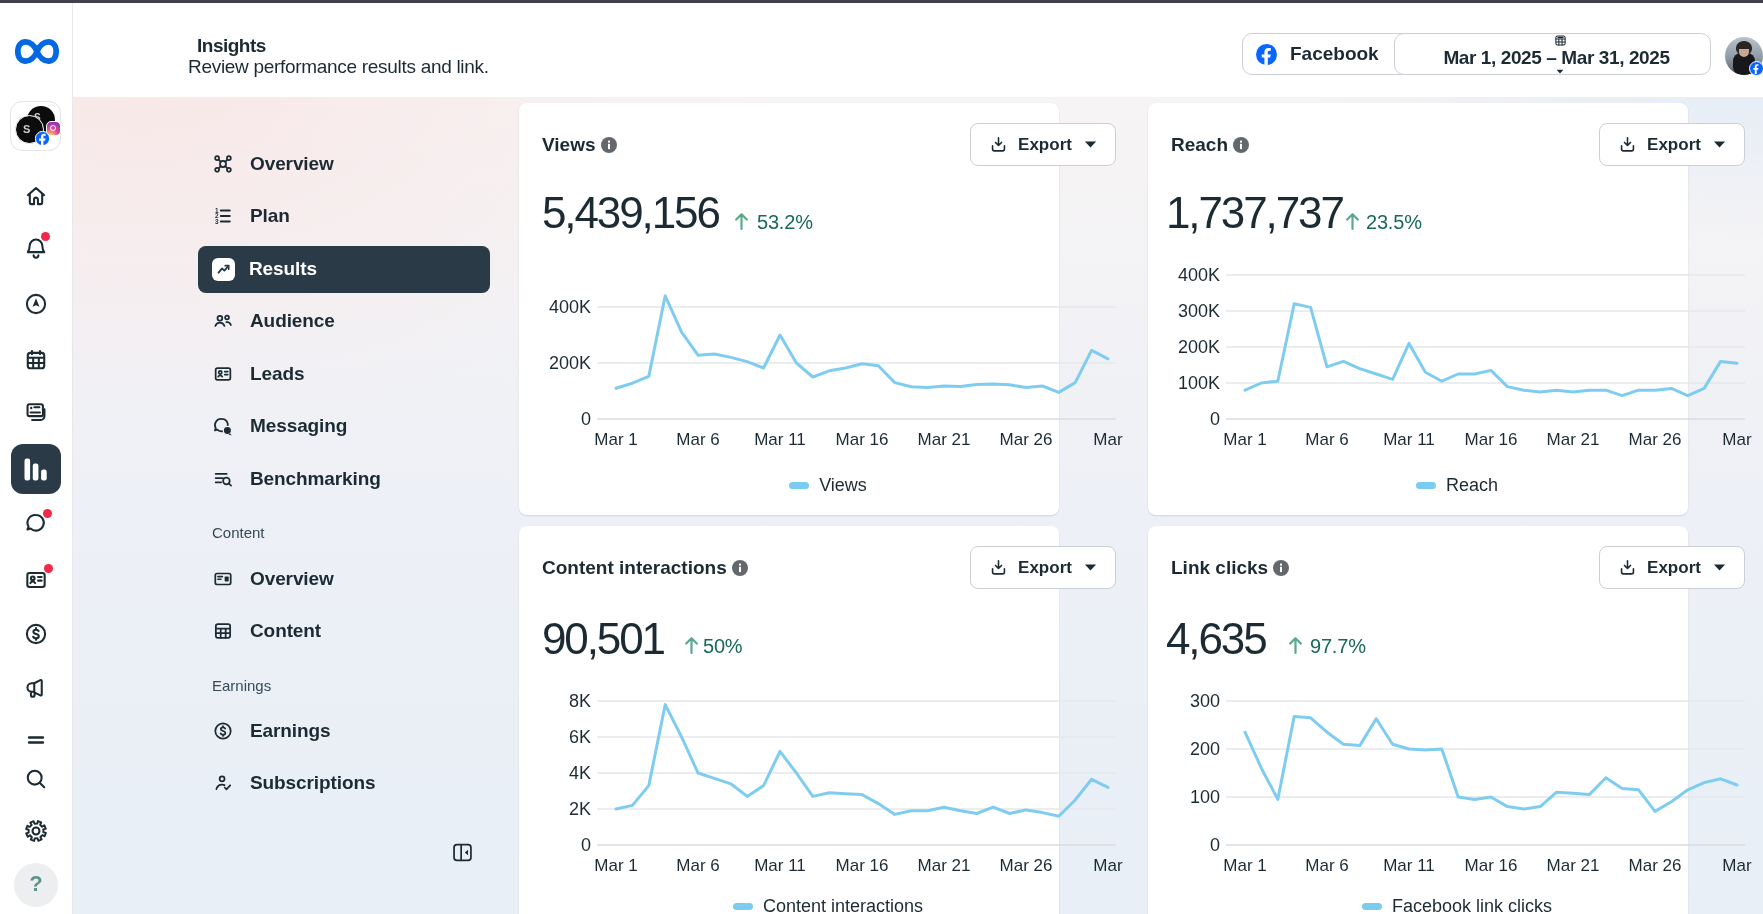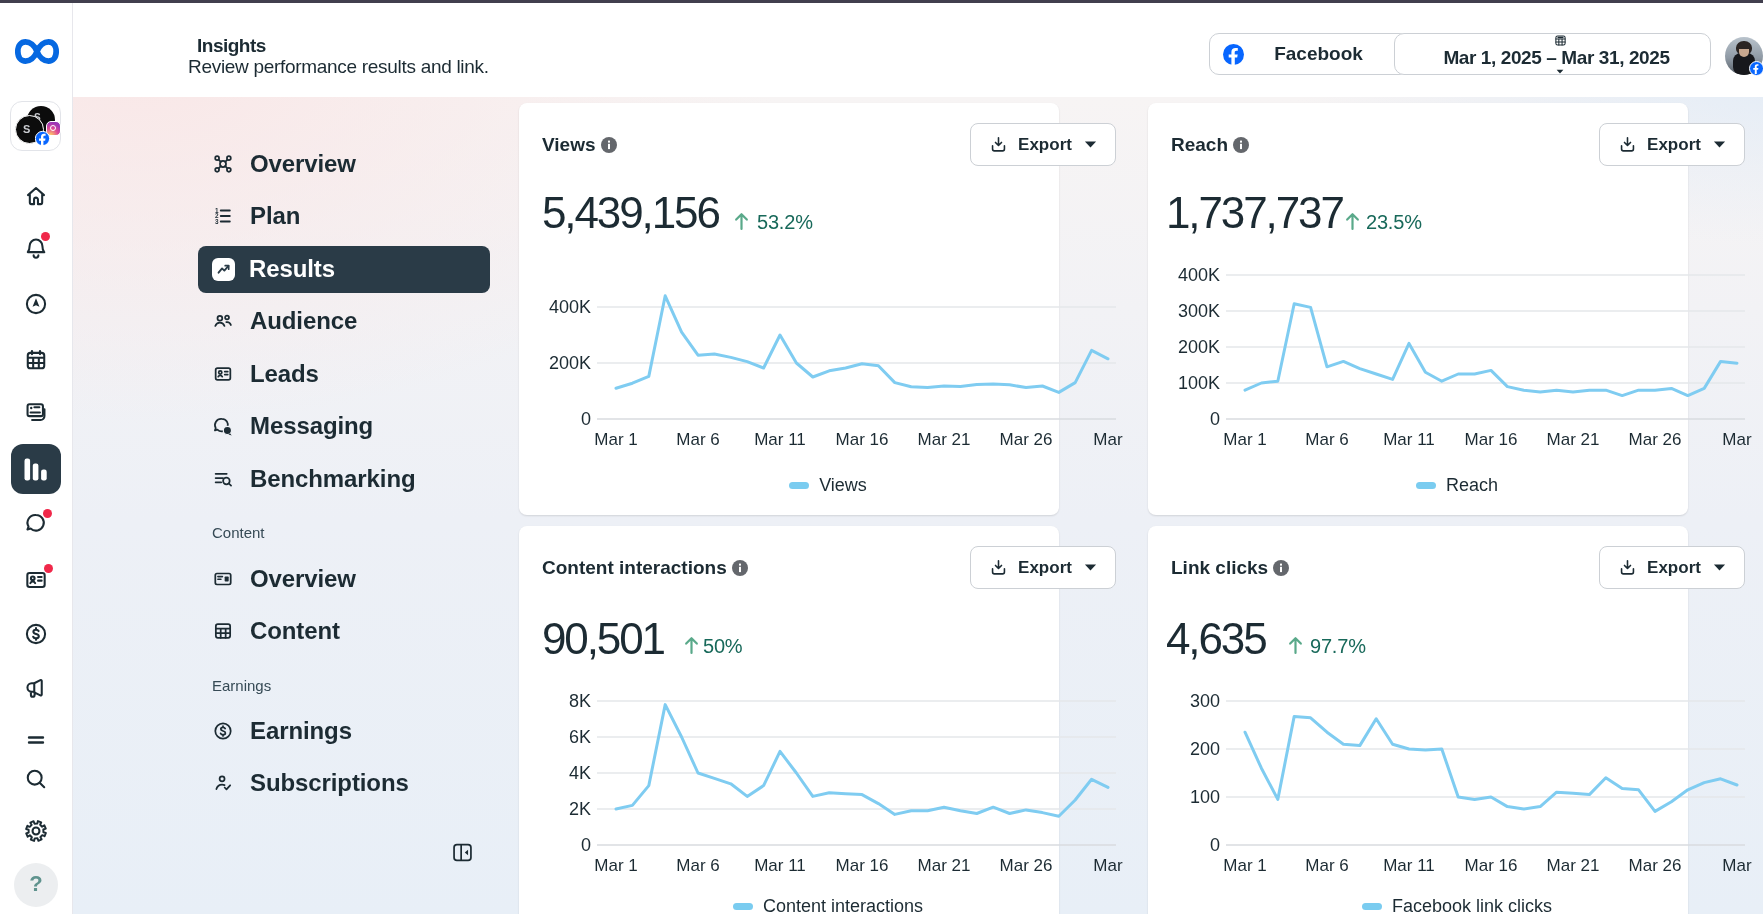--- a/index.html
+++ b/index.html
@@ -10,21 +10,21 @@
 #rail{position:absolute;left:0;top:3px;width:73px;height:911px;background:#fff;border-right:1px solid #e7e7ec;z-index:30;}
 #header{position:absolute;left:73px;top:3px;width:1690px;height:94px;background:#fff;z-index:20;}
 #workspace{position:absolute;left:73px;top:97px;width:1690px;height:817px;
   background:
     radial-gradient(1100px 620px at 4% -4%, rgba(249,231,231,.97) 0%, rgba(249,231,231,0) 58%),
     radial-gradient(760px 270px at 103% -5%, rgba(224,235,247,.95) 0%, rgba(224,235,247,0) 70%),
     linear-gradient(180deg,#f7f4f4 0%,#edf0f6 52%,#e8eff7 100%);
   z-index:1;}
 .navitem{position:absolute;left:125px;width:292px;height:52px;display:flex;align-items:center;border-radius:8px;}
 .navitem .nicon{width:22px;height:22px;margin-left:14px;flex:none;}
-.navitem .nlabel{margin-left:16px;font-size:24px;font-weight:700;color:#1c2b33;letter-spacing:-.1px;}
+.navitem .nlabel{margin-left:16px;font-size:19px;font-weight:700;color:#1c2b33;letter-spacing:-.1px;}
 .navsec{position:absolute;left:139px;font-size:15px;color:#364a55;}
 .card{position:absolute;width:540px;height:412px;background:#fff;border-radius:8px;
   box-shadow:0 1px 2px rgba(0,0,0,.12);z-index:5;}
 .ctitle{position:absolute;left:23px;display:flex;align-items:center;font-size:19px;font-weight:700;color:#1c2b33;}
 .ctitle svg{margin-left:5px;flex:none;}
 .cnum{position:absolute;left:25px;font-size:44px;font-weight:400;color:#1c2b33;letter-spacing:-2.1px;}
 .cpct{position:absolute;font-size:20px;color:#18695a;letter-spacing:-.2px;}
 .exportbtn{position:absolute;width:146px;height:43px;border:1px solid #ccd0d5;border-radius:8px;
   background:#fff;display:flex;align-items:center;justify-content:center;}
 .exportbtn .etxt{font-size:17px;font-weight:700;color:#1c2b33;margin:0 12px 0 10px;}
@@ -36,21 +36,21 @@
 svg{display:block;}
 </style>
 </head>
 <body>
 <div id="topstrip"></div>
 
 <div id="header">
   <div class="abs" style="left:115px;top:32px;font-size:19px;font-weight:700;letter-spacing:-.5px;margin-left:9px;">Insights</div>
   <div class="abs" style="left:115px;top:53px;font-size:19px;color:#1c2b33;letter-spacing:-.3px;">Review performance results and link.</div>
 
-  <div class="hbtn" style="left:1136px;width:200px;justify-content:space-between;">
+  <div class="hbtn" style="left:1169px;width:200px;">
     <svg style="margin-left:13px;" width="21" height="21" viewBox="0 0 21 21">
       <circle cx="10.5" cy="10.5" r="10.5" fill="#0866ff"></circle>
       <path d="M14.2 13.6l.5-3.1h-3V8.4c0-.9.4-1.7 1.7-1.7h1.4V4.1s-1.2-.2-2.4-.2c-2.4 0-4 1.5-4 4.1v2.4H5.7v3.1h2.7v7.4c.6.1 1.1.1 1.7.1.6 0 1.2 0 1.7-.1v-7.4h2.4z" fill="#fff"></path>
     </svg>
     <div style="font-size:19px;font-weight:700;margin:0 14px 0 13px;">Facebook</div>
     <svg width="14" height="9" viewBox="0 0 14 9">
         <path d="M1 1.2h12L7 7.8z" fill="#1c2b33"></path>
       </svg>
   </div>
 

